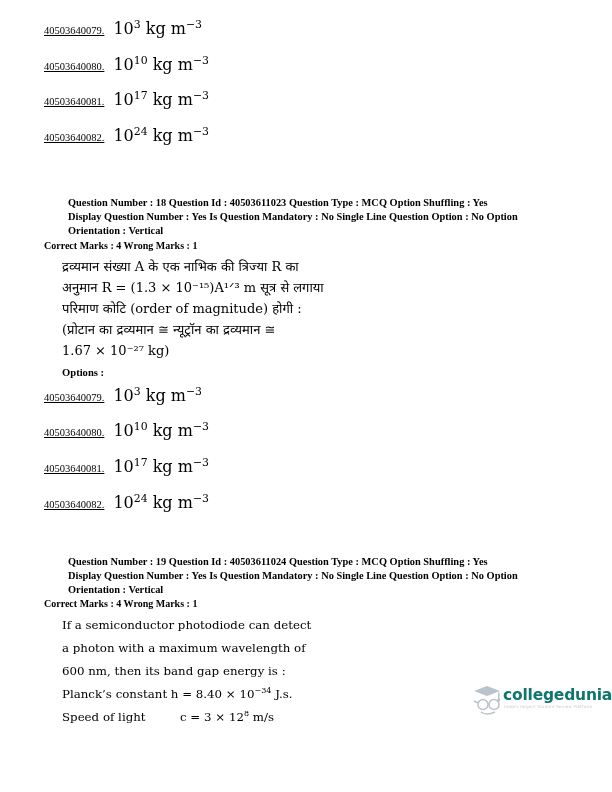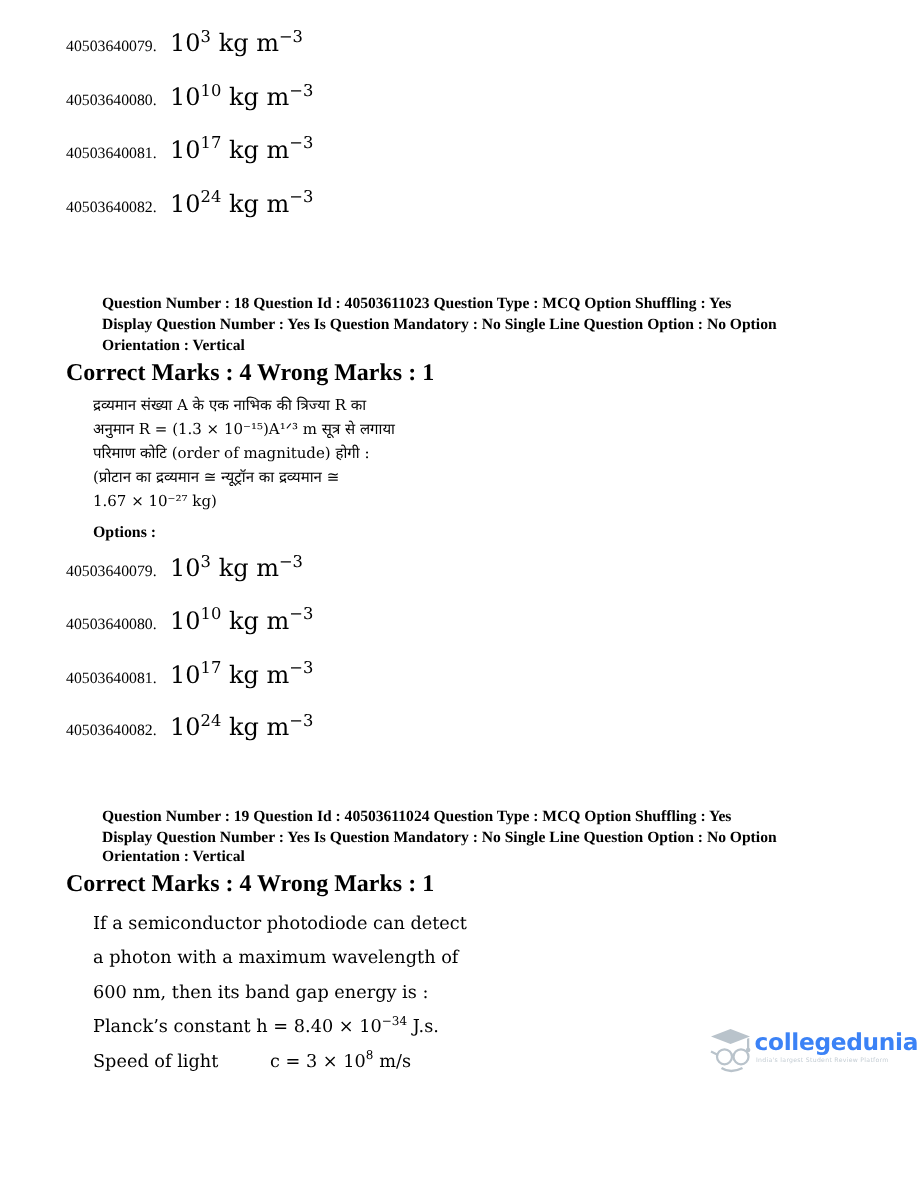--- a/index.html
+++ b/index.html
@@ -32,20 +32,21 @@
   .opt-row {
     display: flex;
     align-items: baseline;
     margin: 0 0 18px 0;
     line-height: 1.1;
   }
   .opt-id {
     font-size: 10.5px;
     font-family: "Liberation Serif", serif;
     white-space: nowrap;
+    text-decoration: underline;
   }
   .opt-val {
     font-size: 16px;
     font-family: "DejaVu Serif", serif;
     margin-left: 9px;
     white-space: nowrap;
   }
   sup {
     font-size: 0.68em;
     vertical-align: super;
@@ -59,35 +60,35 @@
     font-weight: bold;
     font-size: 10.4px;
     line-height: 1.32;
     margin-bottom: 2px;
     margin-left: 24px;
   }
   .qhead div { white-space: nowrap; }
   .marks {
     font-family: "Liberation Serif", serif;
     font-weight: bold;
-    font-size: 16px;
+    font-size: 10px;
     margin-bottom: 5px;
   }
   .options-label {
     font-family: "Liberation Serif", serif;
     font-weight: bold;
     font-size: 10.6px;
     margin: 6px 0 9px 18px;
   }
 
   
   .qbody-hi {
     margin-left: 18px;
     font-family: "DejaVu Serif", serif;
-    font-size: 10px;
+    font-size: 13px;
     line-height: 1.62;
     width: 290px;
   }
   .qbody-hi div { white-space: nowrap; }
 
   
   .qbody-en {
     margin-left: 18px;
     font-family: "DejaVu Serif", serif;
     font-size: 11.8px;
@@ -109,21 +110,21 @@
     width: 132px;
     height: 44px;
   }
   .logo-text {
     position: absolute;
     left: 31px;
     top: 4px;
     font-family: "DejaVu Sans", sans-serif;
     font-weight: bold;
     font-size: 15.5px;
-    color: #3b82f6;
+    color: #0f766e;
     letter-spacing: -0.2px;
   }
   .logo-sub {
     position: absolute;
     left: 32px;
     top: 22px;
     font-family: "DejaVu Sans", sans-serif;
     font-size: 4.1px;
     color: #c3ccd3;
     letter-spacing: 0.2px;
@@ -213,21 +214,21 @@
 
       <div class="qbody-en">
         <div>If a semiconductor photodiode can detect</div>
         <div>a photon with a maximum wavelength of</div>
         <div>600 nm, then its band gap energy is :</div>
         <div>
           <span>Planck’s constant h = 8.40 × 10</span><sup>−34</sup><span> J.s.</span>
         </div>
         <div class="const-row">
           <span class="lbl">Speed of light</span>
-          <span><span>c = 3 × 10</span><sup>8</sup><span> m/s</span></span>
+          <span><span>c = 3 × 12</span><sup>8</sup><span> m/s</span></span>
         </div>
       </div>
     </div>
 
   </div>
 
   <div class="logo">
     <svg class="logo-mark" viewBox="0 0 60 68">
       <path d="M4 18 L30 8 L56 18 L30 28 Z" fill="#b9c3cb"></path>
       <path d="M52 21 L52 34 L55 34 L55 20 Z" fill="#b9c3cb"></path>

